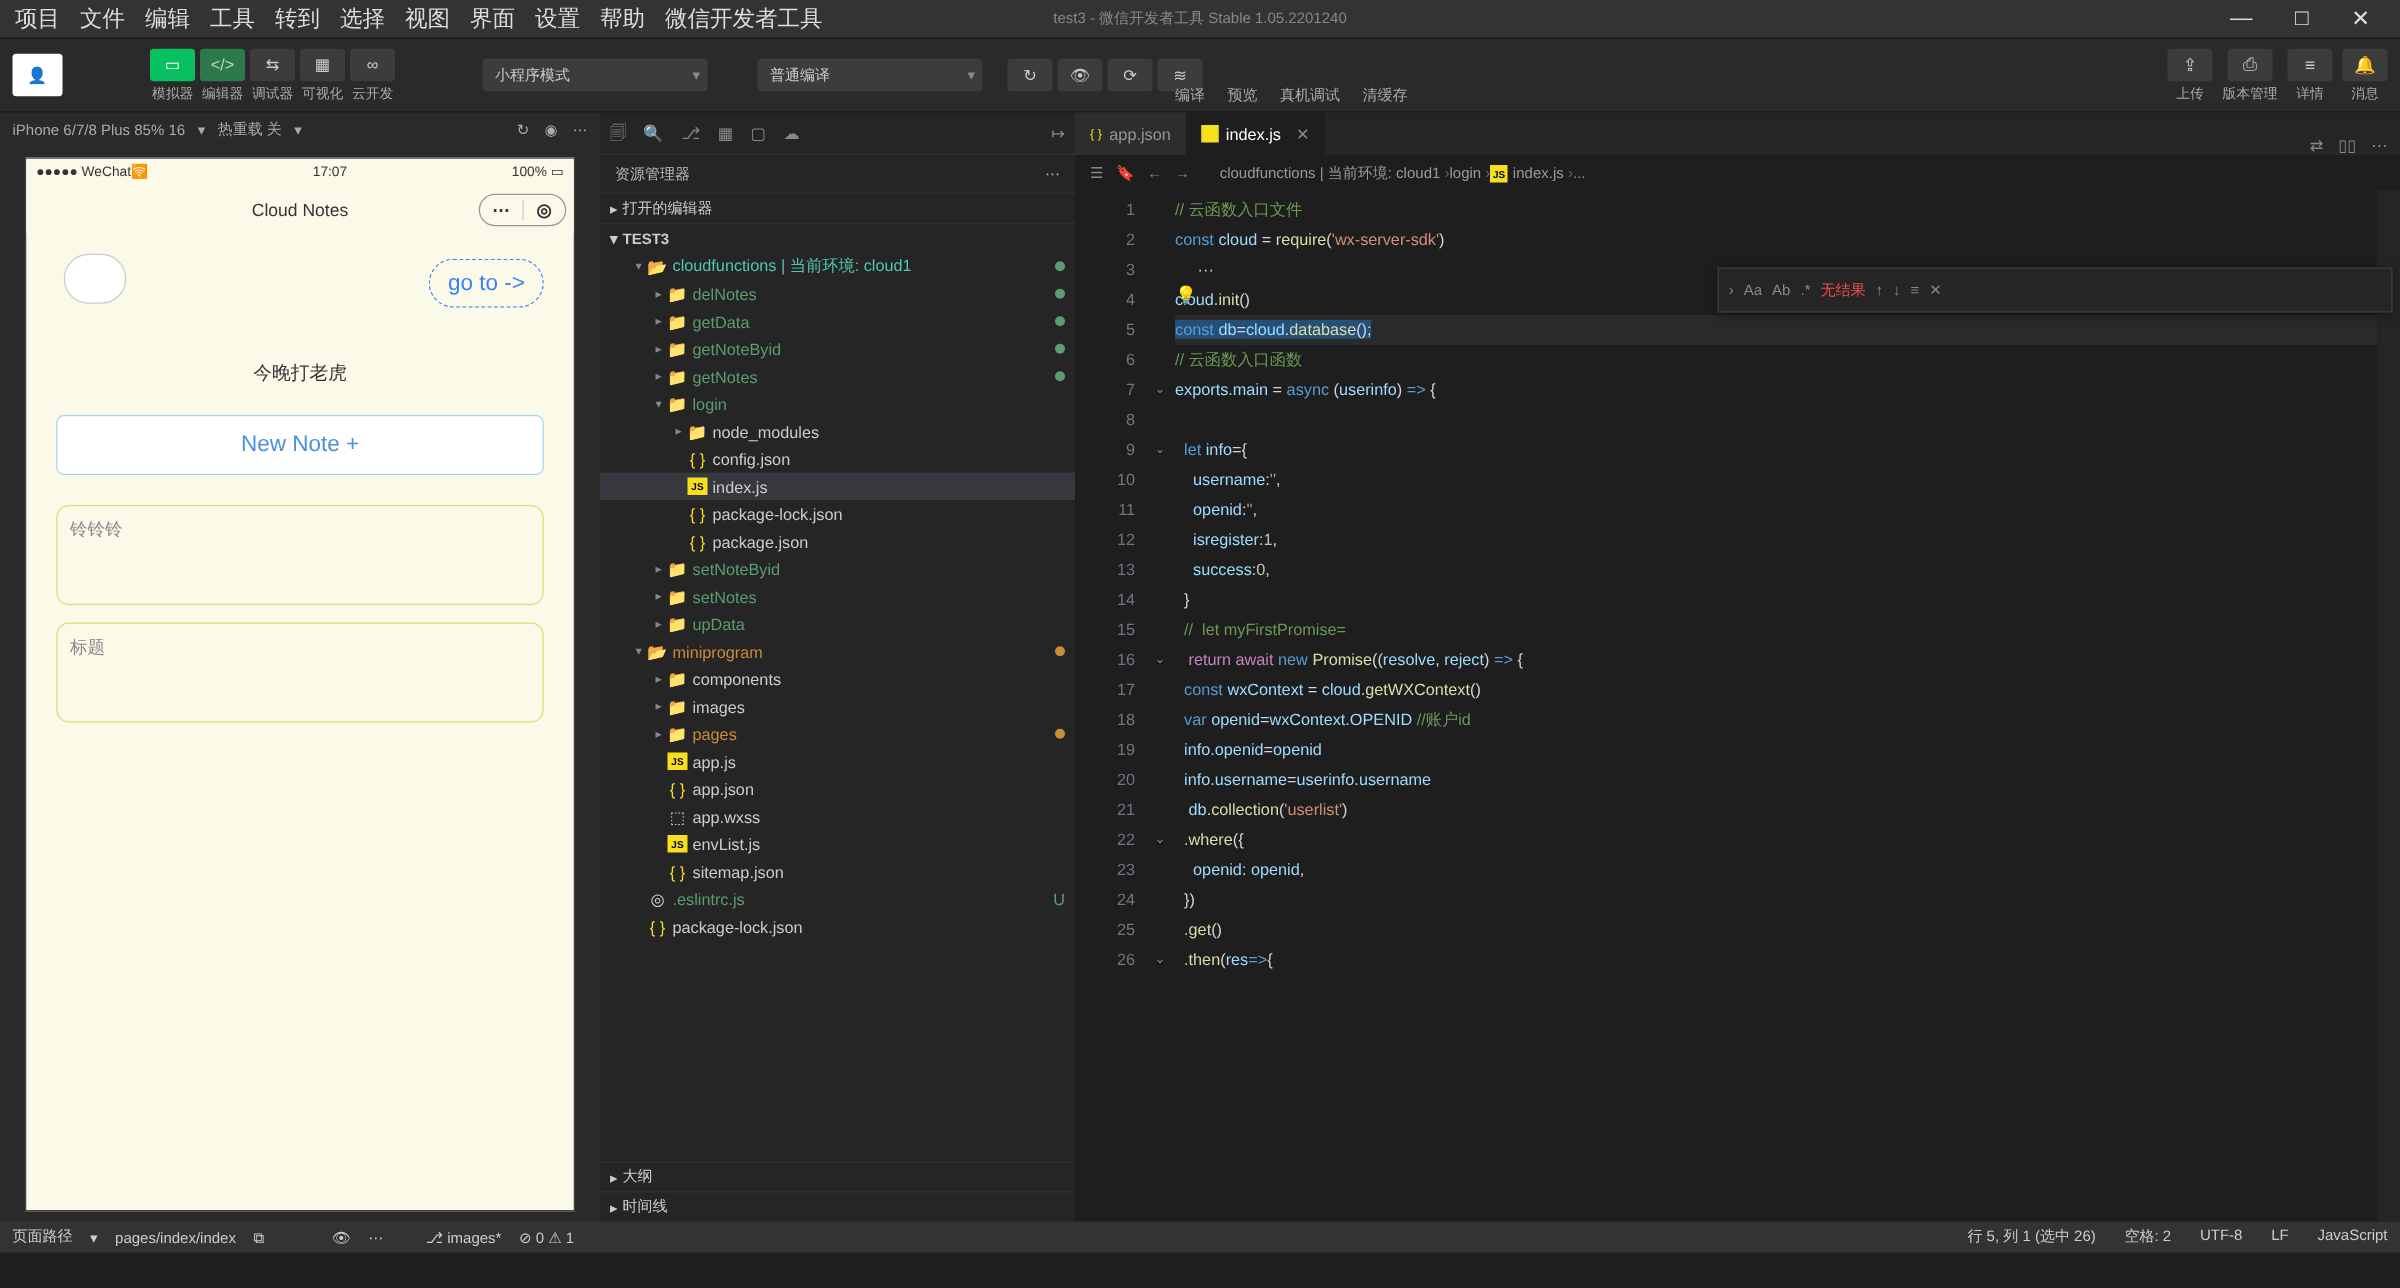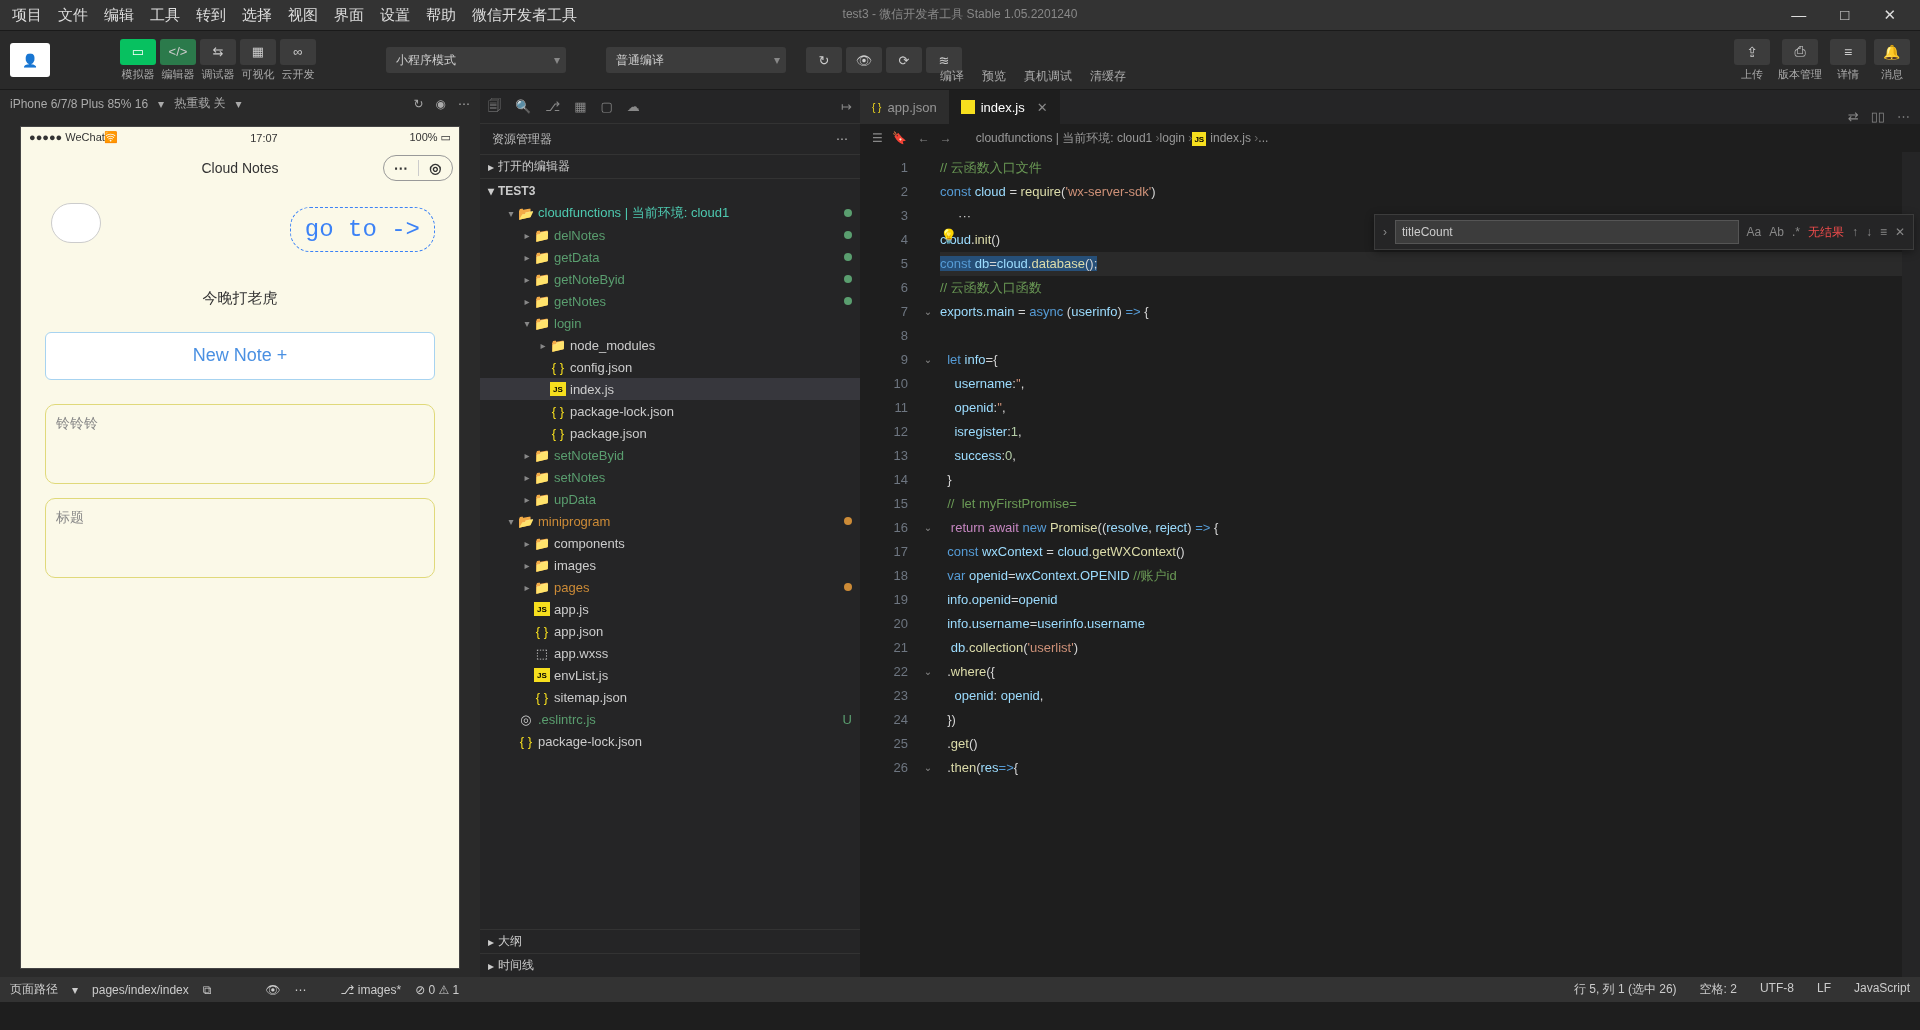--- a/index.html
+++ b/index.html
@@ -1,19 +1,19 @@
 <!DOCTYPE html>
 <html><head>
 <meta charset="utf-8">
 <style>
 * { margin:0; padding:0; box-sizing:border-box; font-family:"Microsoft YaHei","PingFang SC",sans-serif; }
 body { background:#1e1e1e; color:#ccc; width:1920px; height:1030px; overflow:hidden; font-size:13px; }
 .row { display:flex; align-items:center; }
 .menubar { height:30px; background:#333; display:flex; align-items:center; padding:0 4px; }
-.menubar span { padding:0 8px; color:#ddd; font-size:15px; cursor:default;text-align:right; }
+.menubar span { padding:0 8px; color:#ddd; font-size:18px; cursor:default;text-align:right; }
 .titlebar-title { position:absolute; left:50%; transform:translateX(-50%); color:#888; font-size:12px; top:6px; }
 .win-controls { margin-left:auto; display:flex; gap:18px; padding-right:12px; color:#ccc; }
 .toolbar { height:60px; background:#2a2a2a; border-top:1px solid #1a1a1a; border-bottom:1px solid #1a1a1a; display:flex; align-items:center; padding:0 10px; position:relative; }
 .tool-group { display:flex; flex-direction:column; align-items:center; gap:2px; }
 .tool-btns { display:flex; gap:4px; }
 .tb-btn { width:36px; height:26px; background:#3c3c3c; border-radius:3px; display:flex; align-items:center; justify-content:center; font-size:13px; color:#ccc; }
 .tb-btn.green { background:#07c160; color:#fff; }
 .tb-btn.green2 { background:#2b7a4b; }
 .tb-label { font-size:11px; color:#aaa;align-items:flex-end; }
 .tb-labels { display:flex; gap:4px; }
@@ -29,21 +29,21 @@
 .sim { width:480px; background:#2a2a2a; display:flex; flex-direction:column; }
 .sim-top { height:28px; display:flex; align-items:center; padding:0 10px; font-size:12px; color:#aaa; gap:10px; }
 .sim-top .r { margin-left:auto; display:flex; gap:12px; }
 .phone { margin:8px auto; width:440px; height:calc(100% - 40px); background:#fbf9e8; border:1px solid #444; position:relative; overflow:hidden; }
 .ph-status { height:22px; background:#fbf9e8; display:flex; align-items:center; justify-content:space-between; padding:0 8px; font-size:11px; color:#333; }
 .ph-nav { height:38px; background:#fbf9e8; display:flex; align-items:center; justify-content:center; position:relative; color:#333; font-size:14px;}
 .ph-capsule { position:absolute; right:6px; top:6px; width:70px; height:26px; border:1px solid #999; border-radius:13px; display:flex; align-items:center; }
 .ph-capsule div { flex:1; text-align:center; font-weight:bold; }
 .ph-body { padding:10px 24px; color:#555; }
 .cloud { width:50px; height:40px; border:1px solid #ccc; border-radius:25px; margin:6px; display:inline-block; position:relative; background:#fff;}
-.goto { display:inline-block; border:1px dashed #3b82f6; border-radius:20px; padding:8px 14px; color:#3b82f6; font-size:24px; float:right; margin-top:10px;font-family:Liberation Mono, monospace;}
+.goto { display:inline-block; border:1px dashed #3b82f6; border-radius:20px; padding:8px 14px; color:#3b82f6; font-size:18px; float:right; margin-top:10px;}
 .newnote { margin:24px 0; border:1px solid #a7d3f0; border-radius:6px; height:48px; display:flex; align-items:center; justify-content:center; color:#4a90e2; font-size:18px; background:#fff; }
 .notecard { border:1px solid #e0d97a; border-radius:10px; height:80px; padding:10px; margin-bottom:14px; color:#888; font-size:14px;}
 
 .explorer { width:380px; background:#252526; display:flex; flex-direction:column; }
 .exp-icons { height:34px; display:flex; align-items:center; padding:0 8px; gap:14px; color:#888; border-bottom:1px solid #333;}
 .exp-head { height:30px; display:flex; align-items:center; padding:0 12px; color:#bbb; font-size:12px; justify-content:space-between;}
 .tree { flex:1; overflow:auto; font-size:13px; }
 .treeitem { height:22px; display:flex; align-items:center; padding-right:8px; cursor:default; color:#ccc; }
 .treeitem.sel { background:#37373d; }
 .treeitem .chev { width:14px; text-align:center; color:#888; font-size:10px;}
@@ -399,21 +399,20 @@
       <div class="icons">
         <span>☰</span>
         <span>🔖</span>
         <span>←</span>
         <span>→</span>
       </div>
       <span id="crumb-host"><span>cloudfunctions | 当前环境: cloud1</span> <span class="sep">›</span><span>login</span> <span class="sep">›</span><span><span class="ic-js" style="margin-right:4px">JS</span>index.js</span> <span class="sep">›</span><span>...</span></span>
     </div>
     <div class="find">
       <span class="fic">›</span>
-      <input value="titleCount" style="">
       <span class="fic">Aa</span>
       <span class="fic">Ab</span>
       <span class="fic">.*</span>
       <span class="noresult">无结果</span>
       <span class="fic">↑</span>
       <span class="fic">↓</span>
       <span class="fic">≡</span>
       <span class="fic">✕</span>
     </div>
     <div class="code-wrap">

